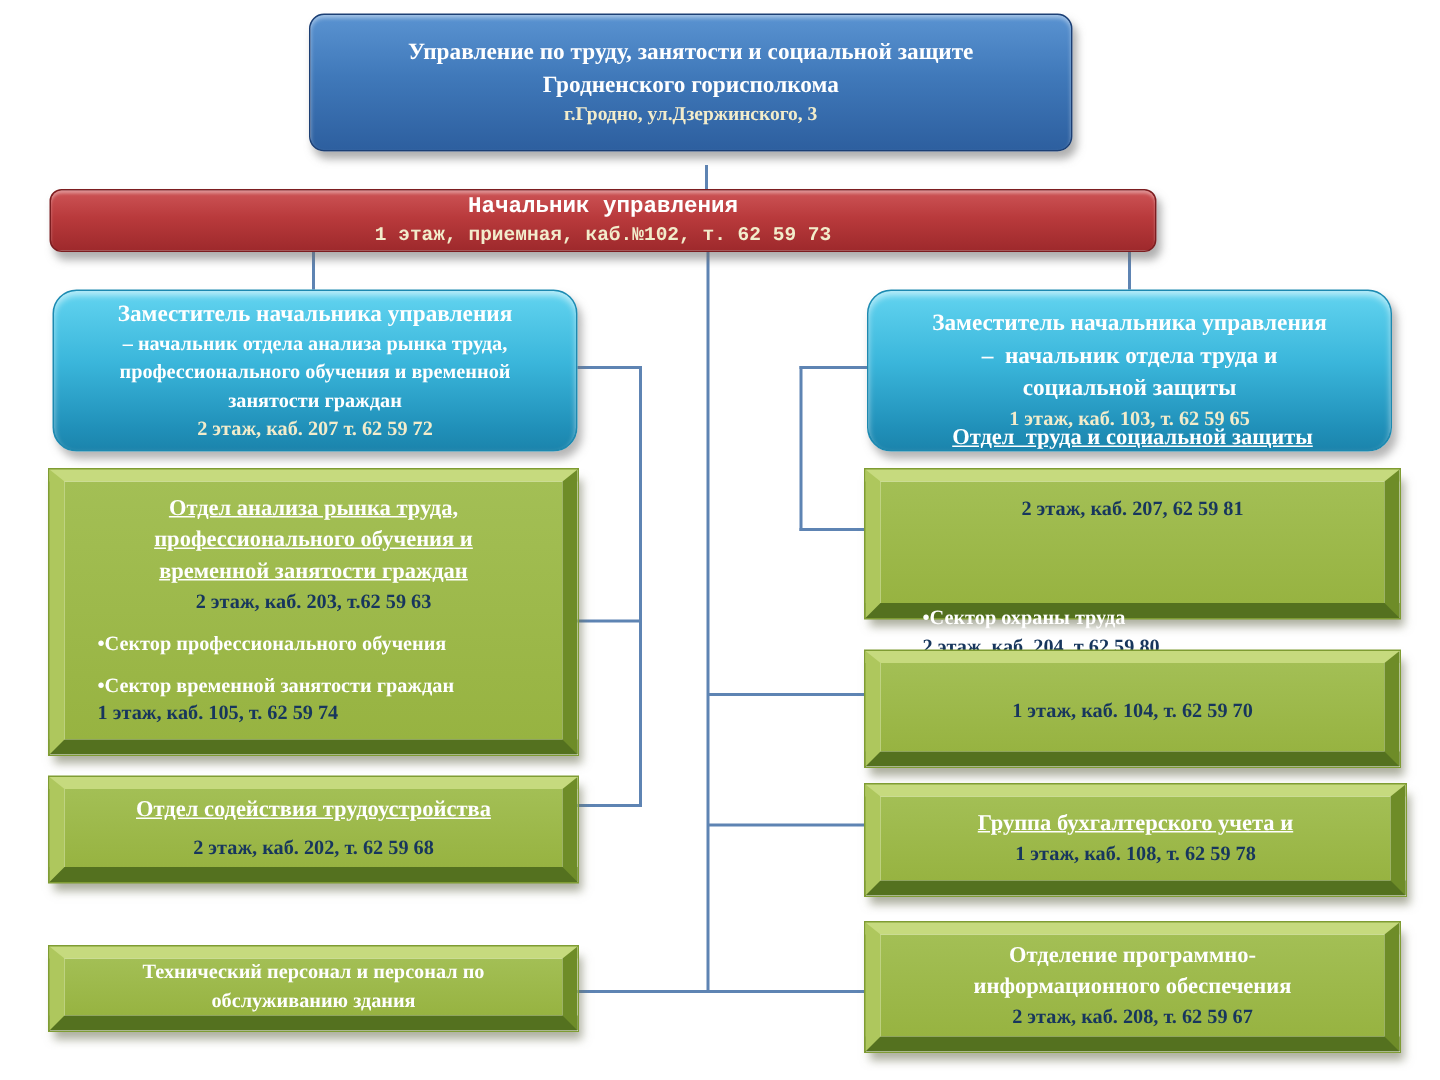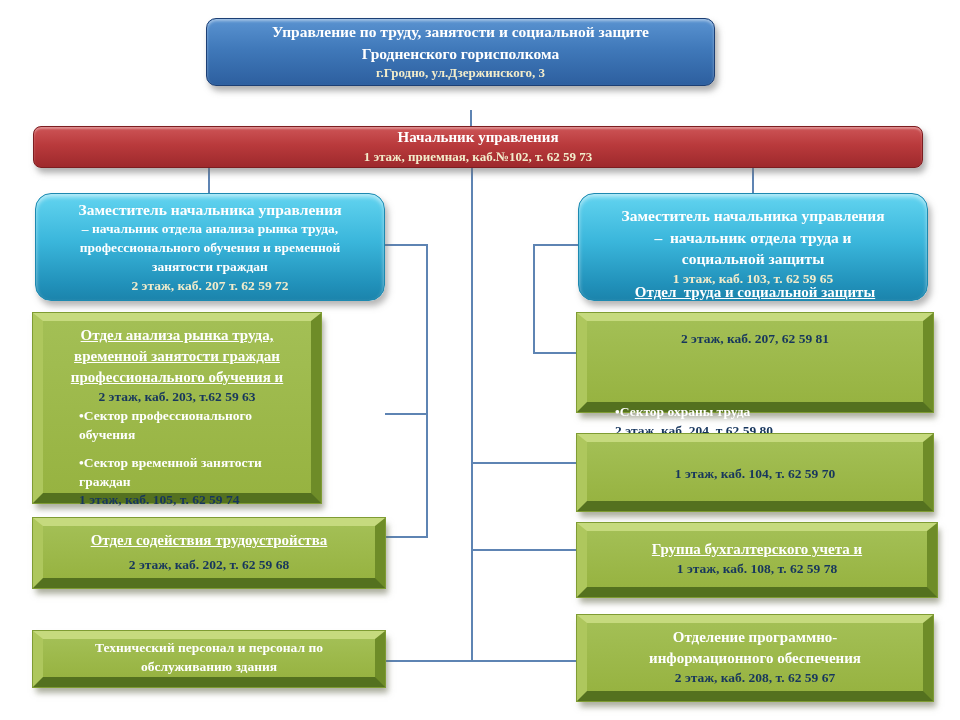--- a/index.html
+++ b/index.html
@@ -71,50 +71,50 @@
   <div class="line hline" style="left:385px;top:536px;width:43px;"></div>
 
   <div class="line hline" style="left:533px;top:244px;width:45px;"></div>
   <div class="line vline" style="left:533px;top:244px;height:110px;"></div>
   <div class="line hline" style="left:533px;top:352px;width:44px;"></div>
 
   <div class="line hline" style="left:472px;top:462px;width:105px;"></div>
   <div class="line hline" style="left:472px;top:549px;width:105px;"></div>
   <div class="line hline" style="left:385px;top:660px;width:193px;"></div>
 
-  <div class="box box-blue" id="box-top" style="left:206px;top:18px;width:509px;height:68px;padding:4px 10px;">
+  <div class="box box-blue" id="box-top" style="left:206px;top:9px;width:509px;height:92px;padding:4px 10px;">
     <div class="t-big">Управление по труду, занятости и социальной защите</div>
     <div class="t-big">Гродненского горисполкома</div>
     <div class="t-sm cream">г.Гродно, ул.Дзержинского, 3</div>
   </div>
 
-  <div class="box box-red" id="box-head" style="left:33px;top:126px;width:890px;height:42px;padding:2px 10px;">
+  <div class="box box-red" id="box-head" style="left:33px;top:126px;width:738px;height:42px;padding:2px 10px;font-family:Liberation Mono, monospace;">
     <div class="t15">Начальник управления</div>
     <div class="t-sm cream">1 этаж, приемная, каб.№102, т. 62 59 73</div>
   </div>
 
   <div class="box box-cyan" id="box-dep-left" style="left:35px;top:193px;width:350px;height:108px;padding:4px 8px;">
     <div class="t-big">Заместитель начальника управления</div>
     <div class="t-mid">– начальник  отдела анализа рынка труда,</div>
     <div class="t-mid">профессионального обучения и временной</div>
     <div class="t-mid">занятости граждан</div>
     <div class="t-mid cream">2 этаж, каб. 207 т. 62 59 72</div>
   </div>
 
   <div class="box box-cyan" id="box-dep-right" style="left:578px;top:193px;width:350px;height:108px;padding:4px 8px;">
     <div class="t-big">Заместитель начальника управления</div>
     <div class="t-big pre">–  начальник отдела труда и</div>
     <div class="t-big">социальной защиты</div>
     <div class="t-mid cream">1 этаж, каб. 103, т. 62 59 65</div>
   </div>
 
-  <div class="box box-green" id="box-analysis" style="left:33px;top:313px;width:288px;height:190px;padding:4px 14px;justify-content:space-between;">
+  <div class="box box-green" id="box-analysis" style="left:33px;top:313px;width:352px;height:190px;padding:4px 0;">
     <div class="t15 u">Отдел анализа рынка труда,</div>
+    <div class="t15 u">профессионального обучения и</div>
     <div class="t15 u">временной занятости граждан</div>
-    <div class="t15 u">профессионального обучения и</div>
     <div class="t-mid navy">2 этаж, каб. 203, т.62 59 63</div>
     <div class="gap"></div>
     <div class="bullets">
       <div class="t-mid white">•Сектор профессионального обучения</div>
       <div class="gap"></div>
       <div class="t-mid white">•Сектор временной занятости граждан</div>
       <div class="t-mid navy">1 этаж, каб. 105, т. 62 59 74</div>
     </div>
   </div>
 

